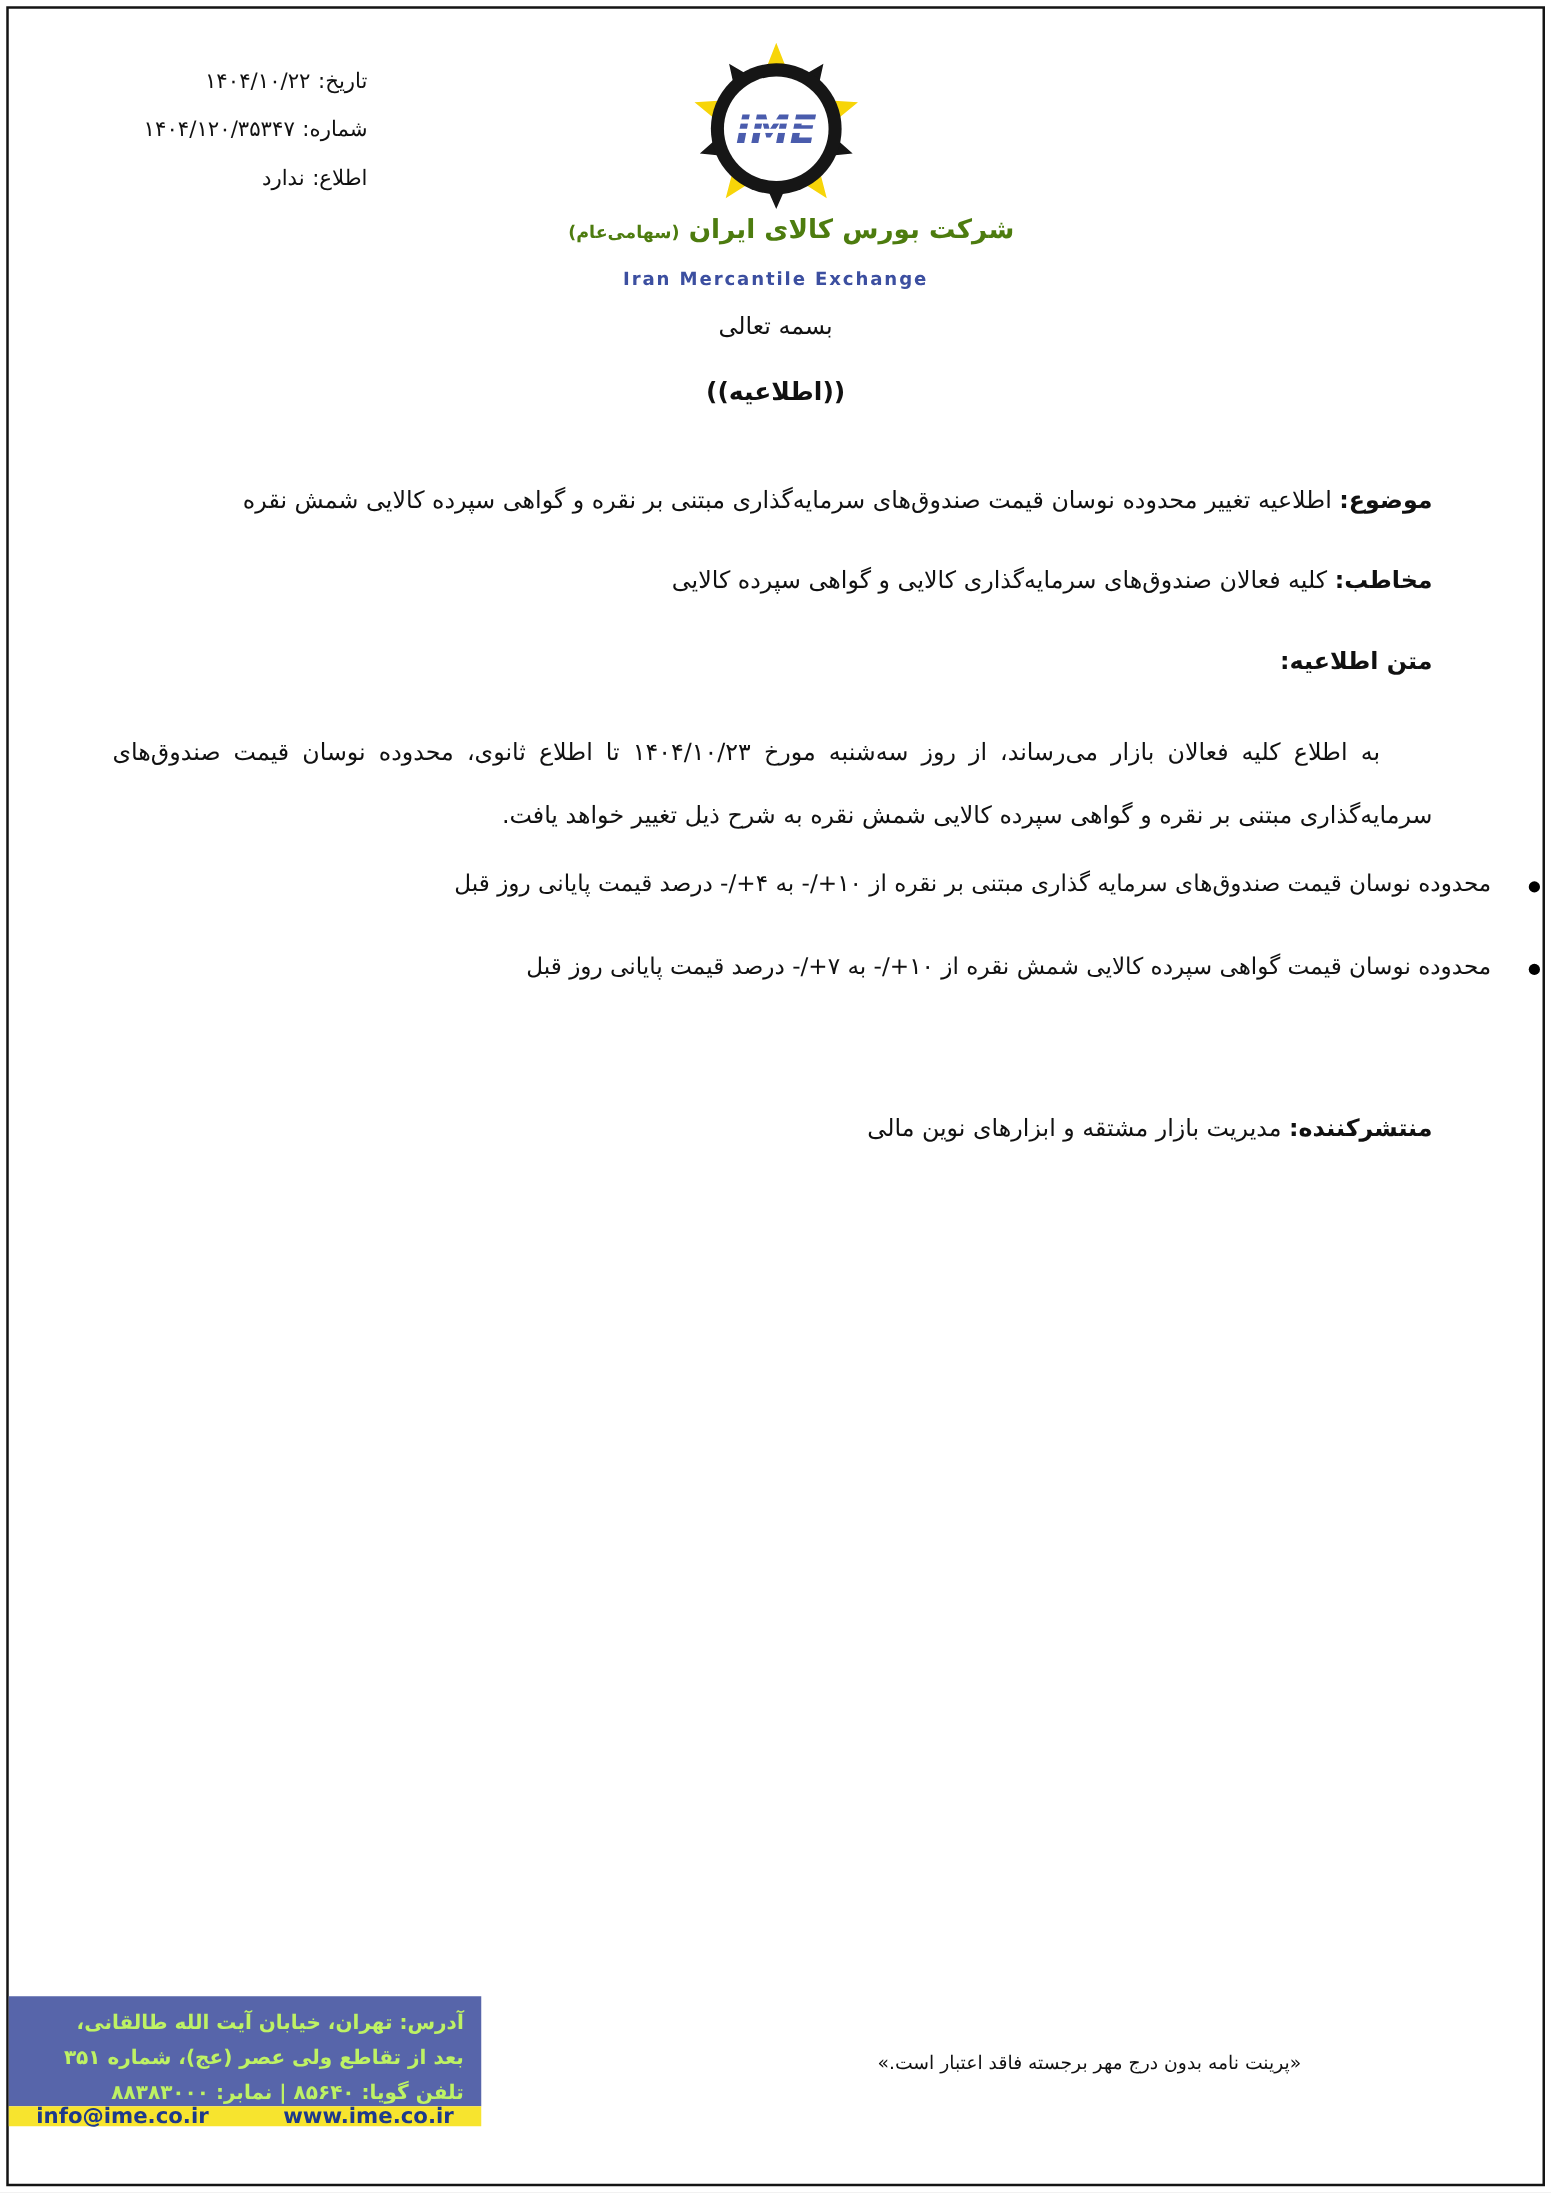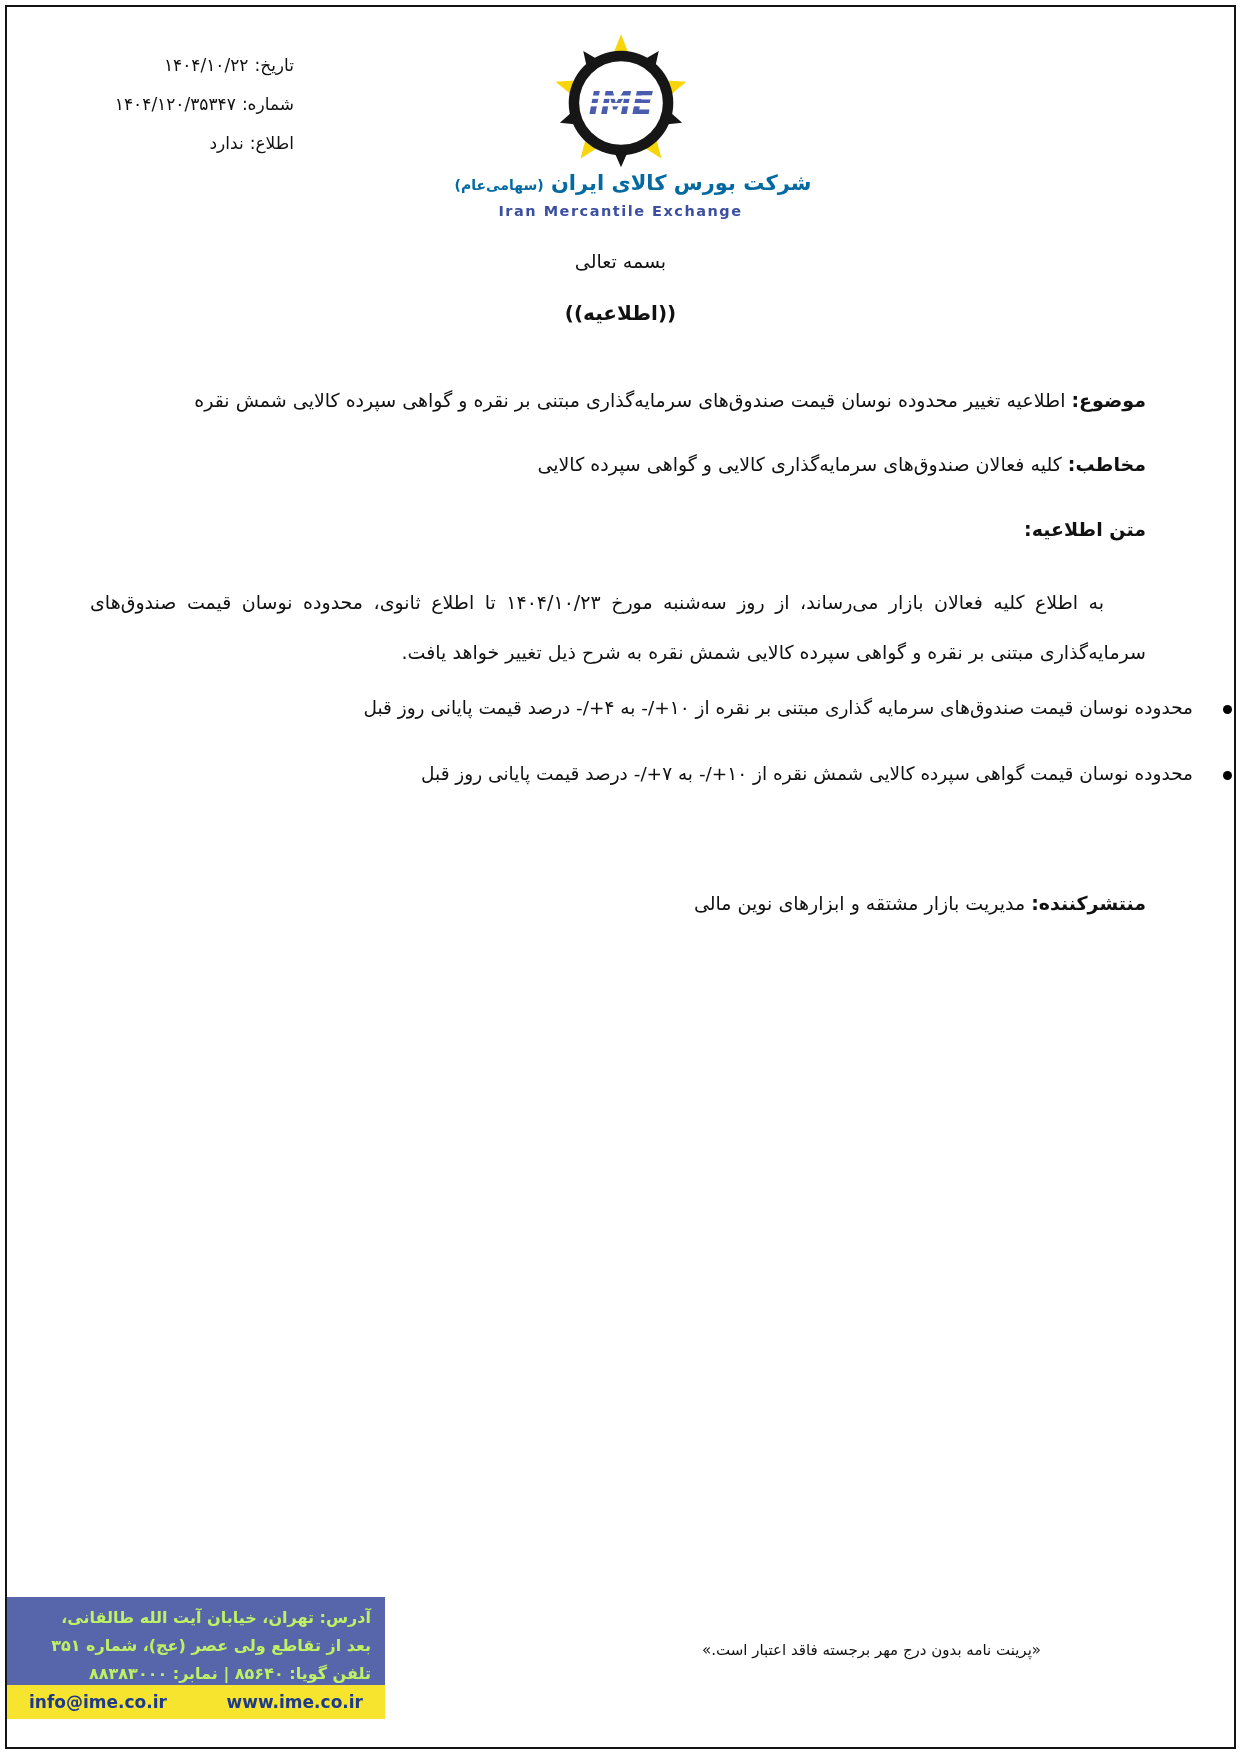--- a/index.html
+++ b/index.html
@@ -10,23 +10,23 @@
   }
   .page-border{position:absolute; inset:5px; border:2px solid #141414; pointer-events:none;}
 
   
   .meta{position:absolute; top:46px; left:88px; width:206px; direction:rtl; text-align:right;
         font-size:17px; line-height:39px;}
   .meta .lbl{margin-left:6px;}
 
   
   .logo-wrap{position:absolute; top:32px; left:0; right:0; text-align:center; line-height:1;}
-  .brand-fa{font-size:21px; font-weight:bold; color:#0369a1; direction:rtl; margin-top:2px;padding-left:25px;}
+  .brand-fa{font-size:21px; font-weight:bold; color:#4d7c0f; direction:rtl; margin-top:2px;padding-left:25px;}
   .brand-fa .suffix{font-size:14px; font-weight:bold;}
-  .brand-en{font-size:14.5px; color:#3c4fa0; letter-spacing:1.5px; margin-top:10px; font-weight:bold;}
+  .brand-en{font-size:14.5px; color:#3c4fa0; letter-spacing:1.5px; margin-top:23px; font-weight:bold;}
 
   
   .bismillah{position:absolute; top:250px; left:0; right:0; text-align:center;
              font-size:19px; font-weight:normal; direction:rtl;}
   .notice-title{position:absolute; top:301px; left:0; right:0; text-align:center;
              font-size:20px; font-weight:bold; direction:rtl;}
 
   
   .row{position:absolute; right:95px; left:90px; direction:rtl; font-size:19px;}
   .row b{font-weight:bold;}
@@ -37,21 +37,21 @@
   .r-bullet1{top:697px;}
   .r-bullet2{top:742px;}
   .bullet{padding-right:138px; position:relative; font-size:18.5px;}
   .dot{position:absolute; right:99px; top:8px; width:9px; height:9px; border-radius:50%; background:#000;}
   .r-publisher{top:892px;}
 
   
   .addr-box{position:absolute; left:7px; top:1597px; width:378px; height:88px; box-sizing:border-box;
             background:#5765aa; color:#bef264; direction:rtl; text-align:right;
             padding:7px 14px 0 8px; font-size:16px; font-weight:bold; line-height:28px; white-space:nowrap;}
-  .contact-strip{position:absolute; left:7px; top:1685px; width:378px; height:34px; box-sizing:border-box;
+  .contact-strip{position:absolute; left:7px; top:1685px; width:378px; height:16px; box-sizing:border-box;
             background:#f7e42e; display:flex; align-items:center; justify-content:space-between;
             padding:0 22px; font-size:17px; font-weight:bold; color:#1d3a8c;}
   .contact-strip a{color:#1d3a8c; text-decoration:none;}
   .stamp-note{position:absolute; right:200px; top:1641px; direction:rtl; font-size:15px; color:#111;}
 </style>
 </head>
 <body>
 
 <div class="page">
   <div class="page-border"></div>

